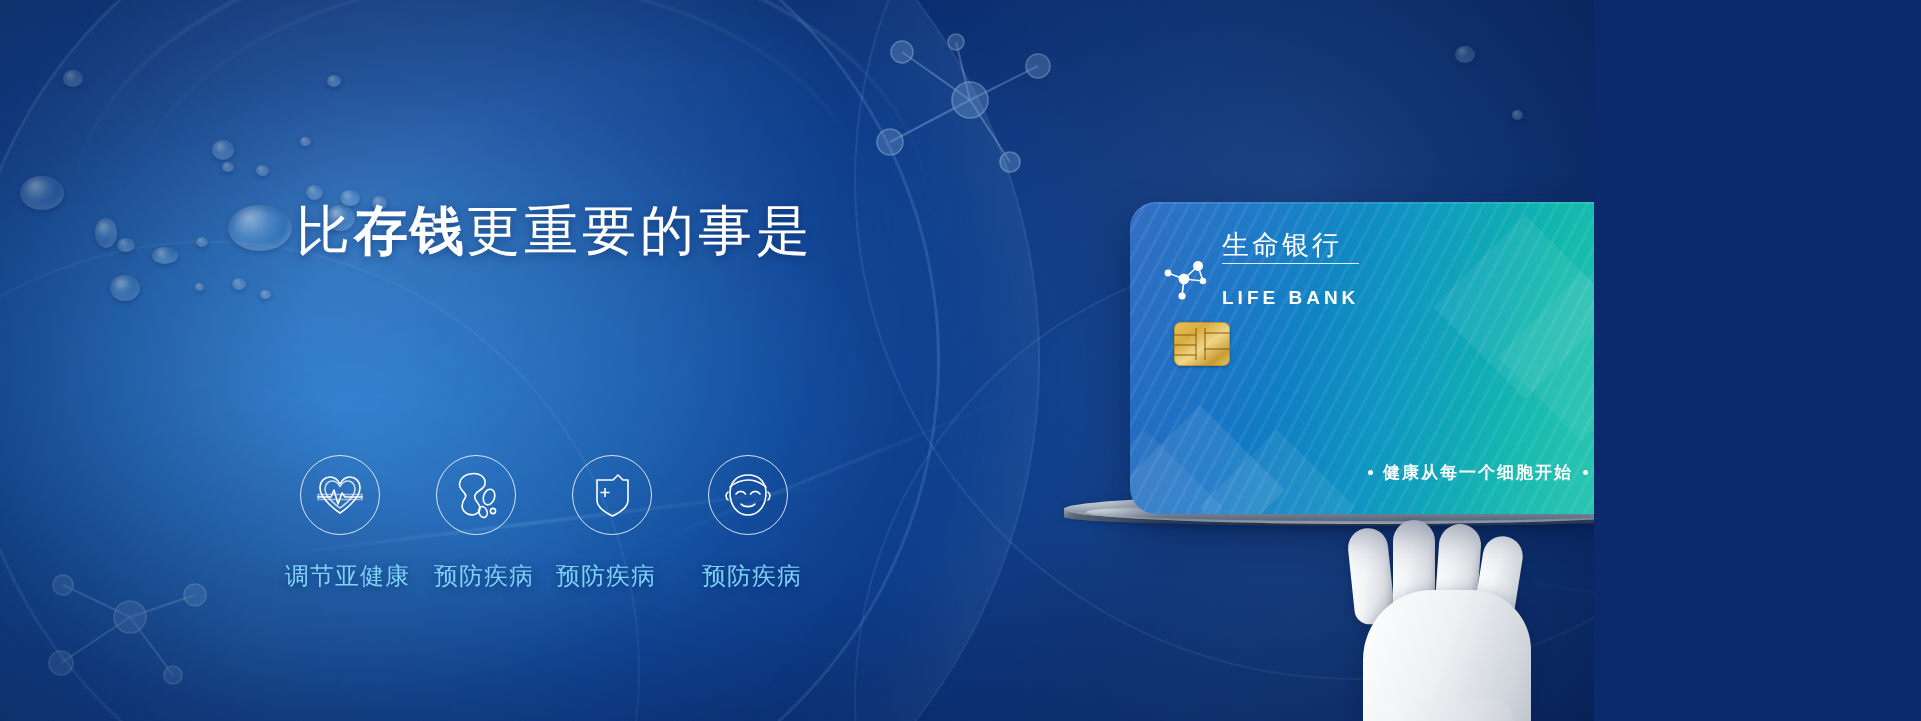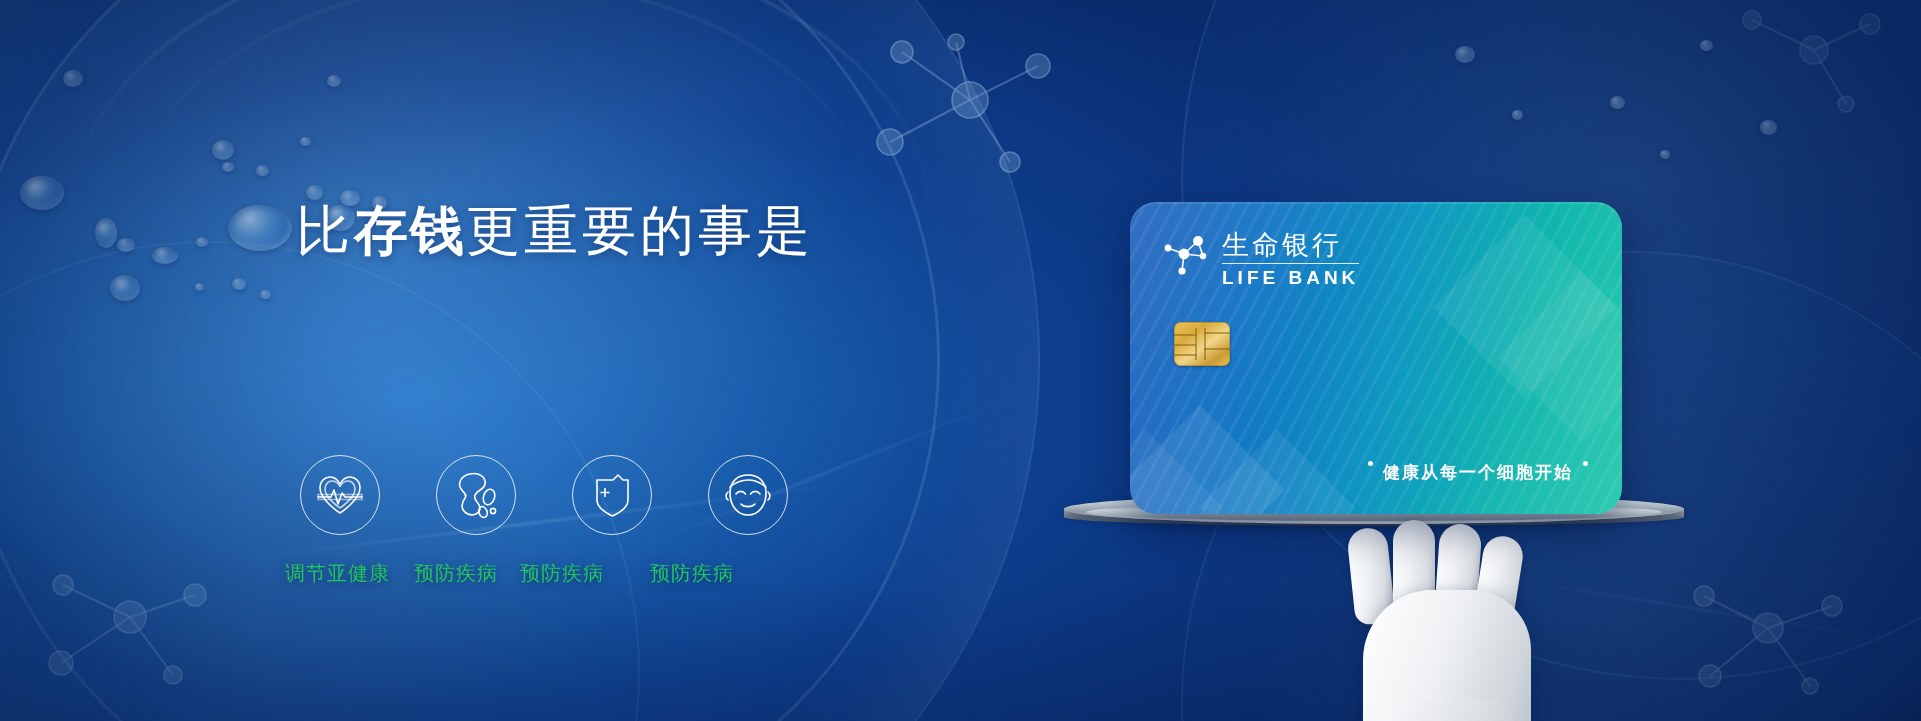--- a/index.html
+++ b/index.html
@@ -1,18 +1,18 @@
 <!DOCTYPE html>
 <html><head>
 <meta charset="utf-8">
 <style>
   html,body{margin:0;padding:0;background:#0a2a6b;}
   *{box-sizing:border-box;}
   .stage{
-    position:relative;width:1921px;height:721px;overflow:hidden;
+    position:relative;width:1594px;height:721px;overflow:hidden;
     font-family:"Liberation Sans","DejaVu Sans",sans-serif;
     background:#0d3b86;
   }
 
   
   .bg-base{position:absolute;inset:0;
     background:
       radial-gradient(ellipse 55% 70% at 22% 55%, #1f6fc4 0%, #1558a8 32%, #0d3d8c 62%, #0a2e72 100%),
       linear-gradient(160deg,#0a2f78 0%,#11439a 45%,#0a2c6e 100%);
   }
@@ -68,53 +68,53 @@
     text-shadow:0 4px 18px rgba(0,25,80,.5);
   }
 
   
   .icons{position:absolute;left:300px;top:455px;display:flex;gap:56px;}
   .icon-circle{width:80px;height:80px;border-radius:50%;border:1.6px solid rgba(255,255,255,.82);
     display:flex;align-items:center;justify-content:center;}
   .icon-circle svg{display:block;}
 
   .feat-labels{position:absolute;left:285px;top:560px;display:flex;align-items:center;}
-  .feat-labels .lbl{color:#22c55e;font-size:20px;letter-spacing:1px;white-space:nowrap;
+  .feat-labels .lbl{color:#7dd3fc;font-size:24px;letter-spacing:1px;white-space:nowrap;
     text-shadow:0 2px 8px rgba(0,25,80,.5);}
   .sp1{width:24px}.sp2{width:22px}.sp3{width:46px}
 
   
   .card-wrap{position:absolute;left:1130px;top:202px;width:492px;height:312px;}
   .card{position:absolute;inset:0;border-radius:26px;overflow:hidden;
     background:linear-gradient(100deg,#1257b8 0%,#1070c4 22%,#0f96c2 52%,#10b6ae 78%,#19c5a8 100%);
     box-shadow:0 18px 40px rgba(2,20,60,.45), 0 2px 0 rgba(255,255,255,.10) inset;
   }
   .card-stripes{position:absolute;inset:0;
     background:repeating-linear-gradient(118deg, rgba(255,255,255,.065) 0px, rgba(255,255,255,.065) 3px, rgba(255,255,255,0) 3px, rgba(255,255,255,0) 13px);
   }
   .chev{position:absolute;border:0;opacity:.10;background:#ffffff;}
   .card-gloss{position:absolute;inset:0;
     background:linear-gradient(115deg, rgba(255,255,255,.14) 0%, rgba(255,255,255,0) 38%, rgba(255,255,255,0) 68%, rgba(255,255,255,.10) 100%);}
 
-  .brand{position:absolute;left:32px;top:30px;display:flex;align-items:flex-start;gap:12px;}
+  .brand{position:absolute;left:32px;top:30px;display:flex;align-items:flex-end;gap:12px;}
   .brand-text{display:flex;flex-direction:column;line-height:1;}
   .brand-cn{color:#fff;font-size:27px;letter-spacing:3px;font-weight:500;}
   .brand-rule{height:1px;background:rgba(255,255,255,.85);margin:4px 0 4px 0;}
-  .brand-en{color:#fff;font-size:19px;letter-spacing:4px;font-weight:600;}
+  .brand-en{color:#fff;font-size:19px;letter-spacing:4px;font-weight:600;margin-top:20px;}
 
   .chip{position:absolute;left:44px;top:120px;width:56px;height:44px;border-radius:7px;
     background:linear-gradient(145deg,#e8c35c 0%,#d9ab3e 30%,#f0d688 55%,#c99b32 80%,#e5c465 100%);
     box-shadow:0 1px 3px rgba(0,0,0,.35), inset 0 0 0 1px rgba(150,110,20,.45);}
   .chip i{position:absolute;background:rgba(140,100,20,.55);}
 
   .card-num{position:absolute;left:46px;top:196px;color:#ffffff;font-size:35px;font-weight:700;
     letter-spacing:3px;text-shadow:0 2px 6px rgba(0,40,70,.35);
     font-family:"Liberation Sans","DejaVu Sans",sans-serif;}
   .card-tag{position:absolute;right:34px;bottom:30px;color:#ffffff;font-size:17px;letter-spacing:2px;
-    display:flex;gap:10px;font-weight:600;}
+    display:flex;align-items:center;gap:10px;font-weight:600;}
   .dot{width:5px;height:5px;border-radius:50%;background:#fff;display:inline-block;}
 
   
   .tray{position:absolute;left:1064px;top:494px;width:620px;height:46px;}
   .tray-top{position:absolute;left:0;top:0;width:620px;height:30px;border-radius:50%;
     background:linear-gradient(180deg,#e9eef3 0%,#b9c4cd 35%,#8d99a4 60%,#d6dde4 100%);
     box-shadow:0 4px 10px rgba(0,20,60,.5);}
   .tray-lip{position:absolute;left:22px;top:9px;width:576px;height:18px;border-radius:50%;
     background:linear-gradient(180deg,#9aa6b1 0%,#cfd7de 40%,#7d8a95 100%);opacity:.95;}
   .tray-edge{position:absolute;left:0;top:14px;width:620px;height:18px;border-radius:0 0 50% 50%;

